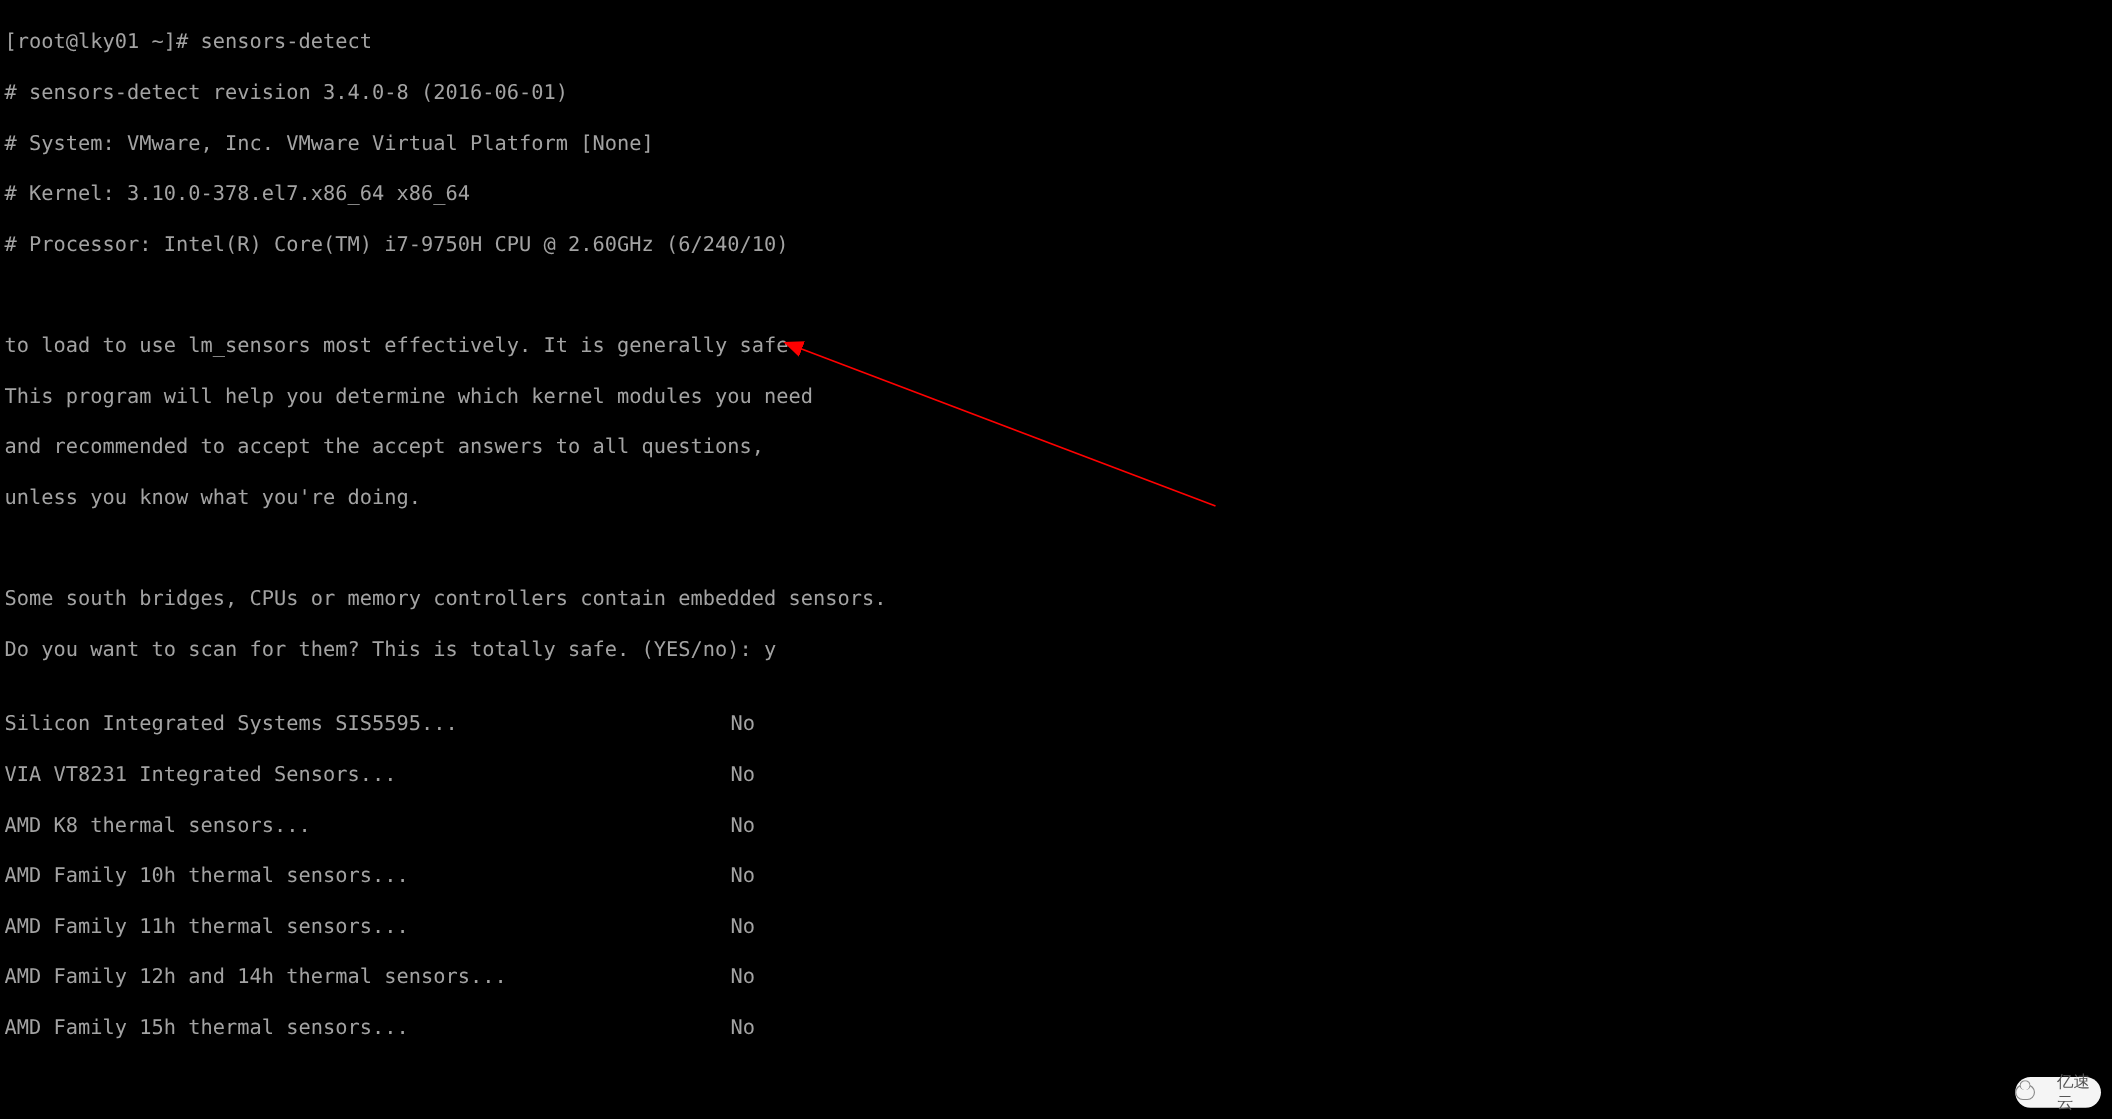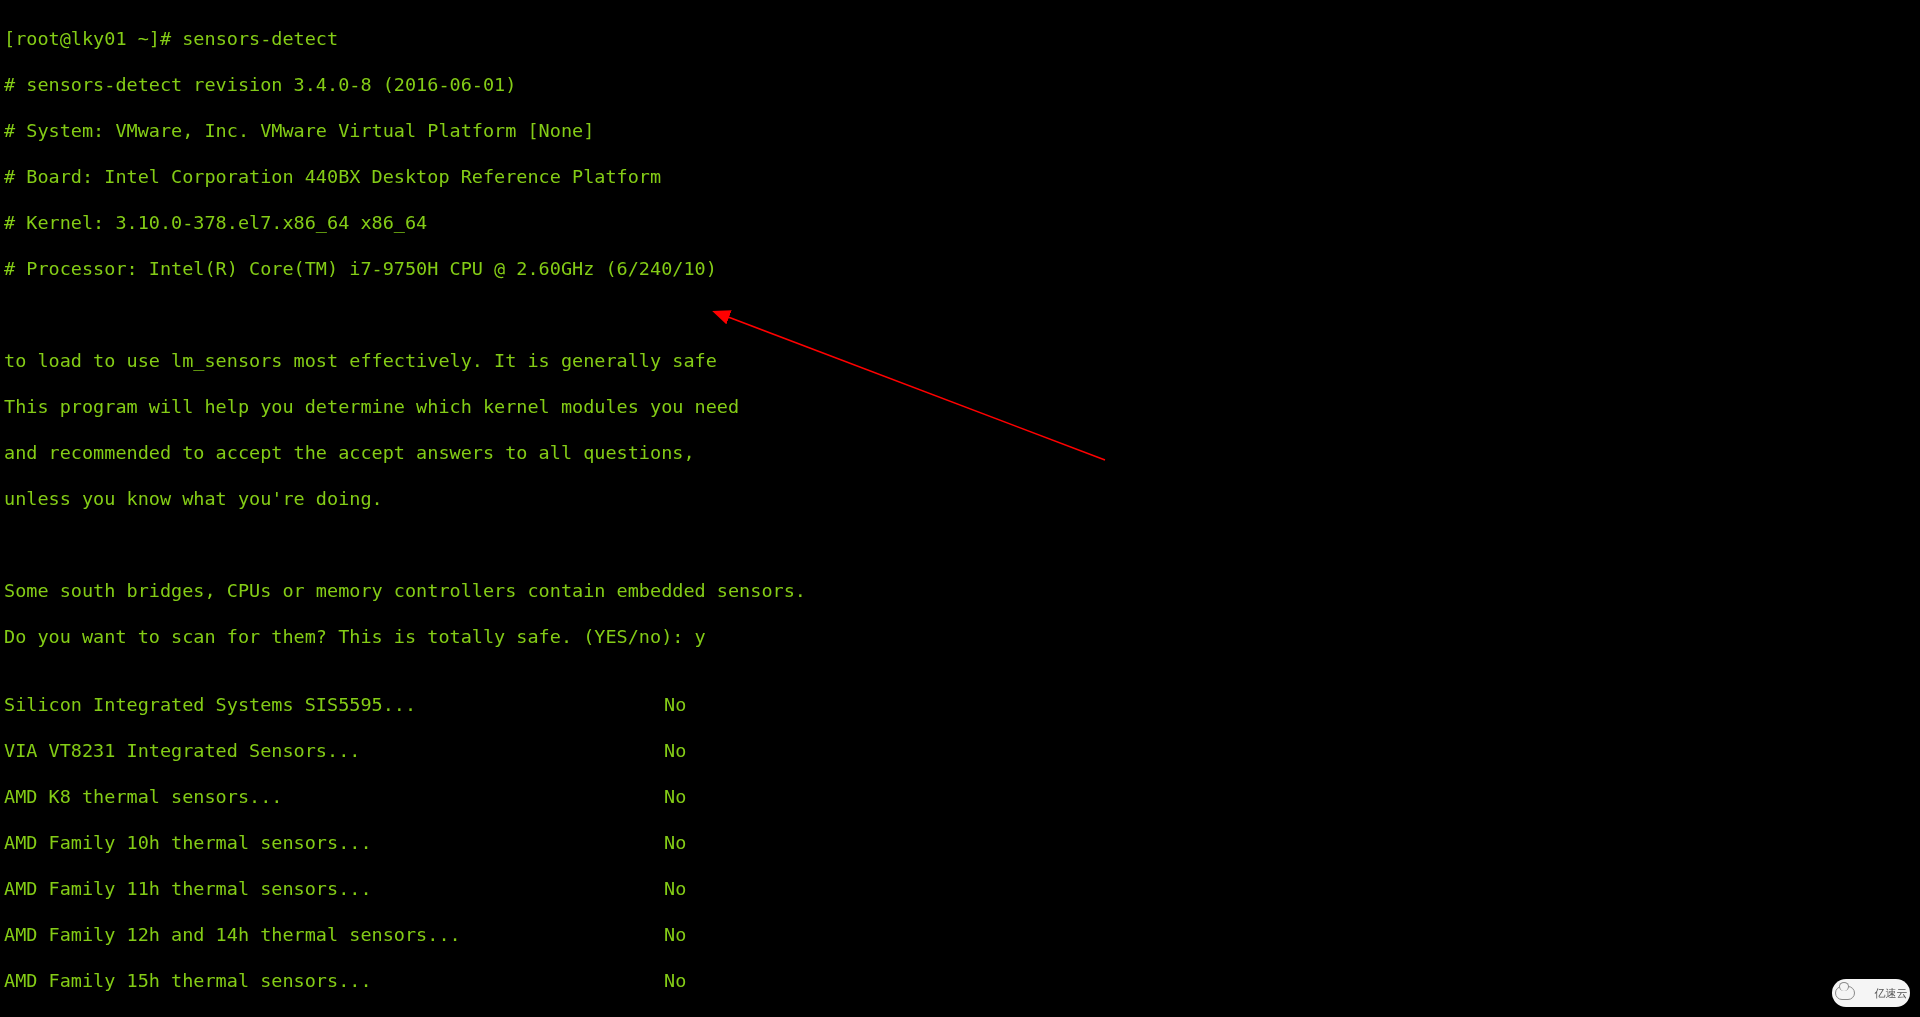--- a/index.html
+++ b/index.html
@@ -10,21 +10,21 @@
     background: #000;
     overflow: hidden;
   }
   .terminal {
     position: absolute;
     top: 0;
     left: 0;
     width: 100%;
     height: 100%;
     background: #000;
-    color: #84cc16;
+    color: #a3a3a3;
     font-family: "DejaVu Sans Mono", "Liberation Mono", Consolas, Menlo, monospace;
     font-size: 18.5px;
     line-height: 23px;
     white-space: pre;
     padding: 4px 4px;
     box-sizing: border-box;
     letter-spacing: 0px;
   }
   .row {
     display: block;
@@ -50,38 +50,37 @@
     width: 78px;
     height: 28px;
     border-radius: 14px;
     background: #f5f5f5;
     box-shadow: 0 1px 3px rgba(0,0,0,.3);
     display:flex;
     align-items:center;
     justify-content:center;
     gap:20px;
     font-family: sans-serif;
-    font-size:11px;
+    font-size:15px;
     color:#555;
   }
   .watermark .cloud {
     width:18px;height:12px;border:1.5px solid #888;border-radius:8px;position:relative;
   }
   .watermark .cloud::before{
     content:"";position:absolute;width:8px;height:8px;border:1.5px solid #888;border-radius:50%;top:-5px;left:3px;background:#f5f5f5;border-bottom:none;
   }
 </style>
 </head>
 <body>
 
 <div class="terminal">
 <span class="row"><span>[root@lky01 ~]# </span><span>sensors-detect</span></span>
 <span class="row"># sensors-detect revision 3.4.0-8 (2016-06-01)</span>
 <span class="row"># System: VMware, Inc. VMware Virtual Platform [None]</span>
-<span class="row"># Board: Intel Corporation 440BX Desktop Reference Platform</span>
 <span class="row"># Kernel: 3.10.0-378.el7.x86_64 x86_64</span>
 <span class="row"># Processor: Intel(R) Core(TM) i7-9750H CPU @ 2.60GHz (6/240/10)</span>
 <span class="row"> </span>
 <span class="row">to load to use lm_sensors most effectively. It is generally safe</span>
 <span class="row">This program will help you determine which kernel modules you need</span>
 <span class="row">and recommended to accept the accept answers to all questions,</span>
 <span class="row">unless you know what you're doing.</span>
 <span class="row"> </span>
 <span class="row">Some south bridges, CPUs or memory controllers contain embedded sensors.</span>
 <span class="row"><span>Do you want to scan for them? This is totally safe. (YES/no): </span><span>y</span></span>

